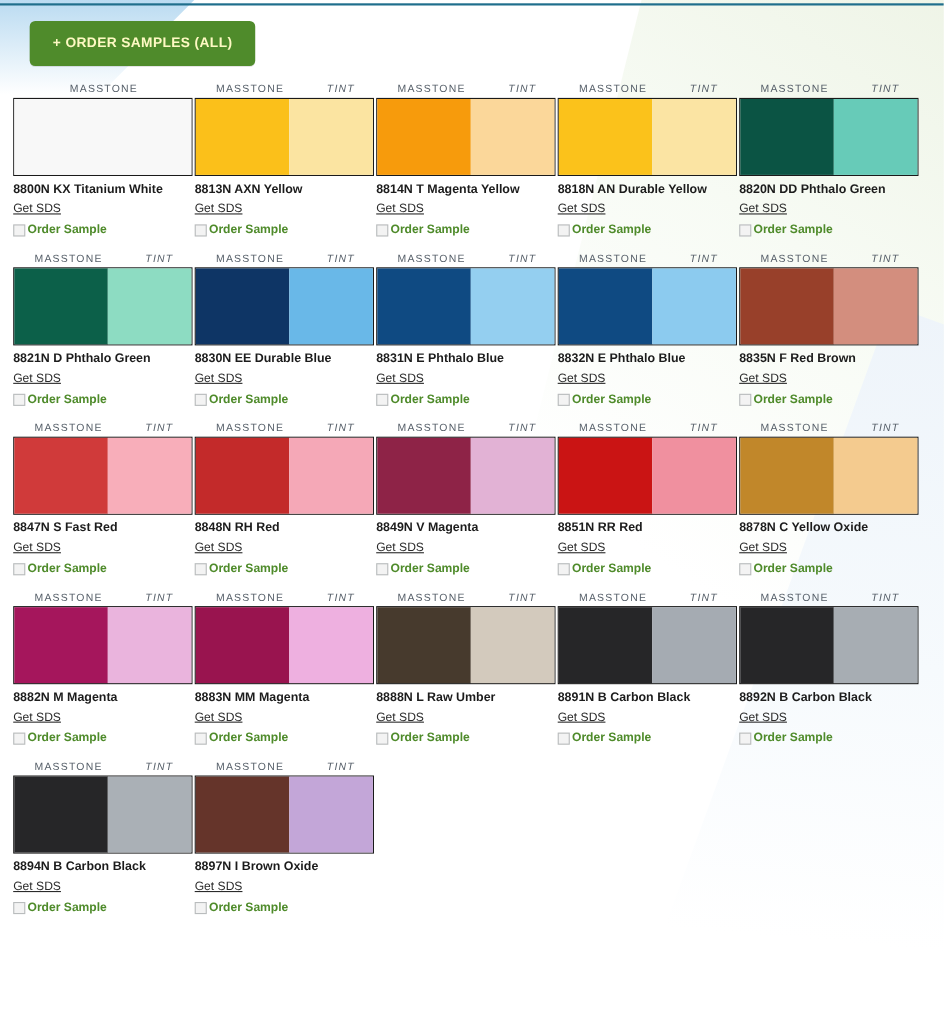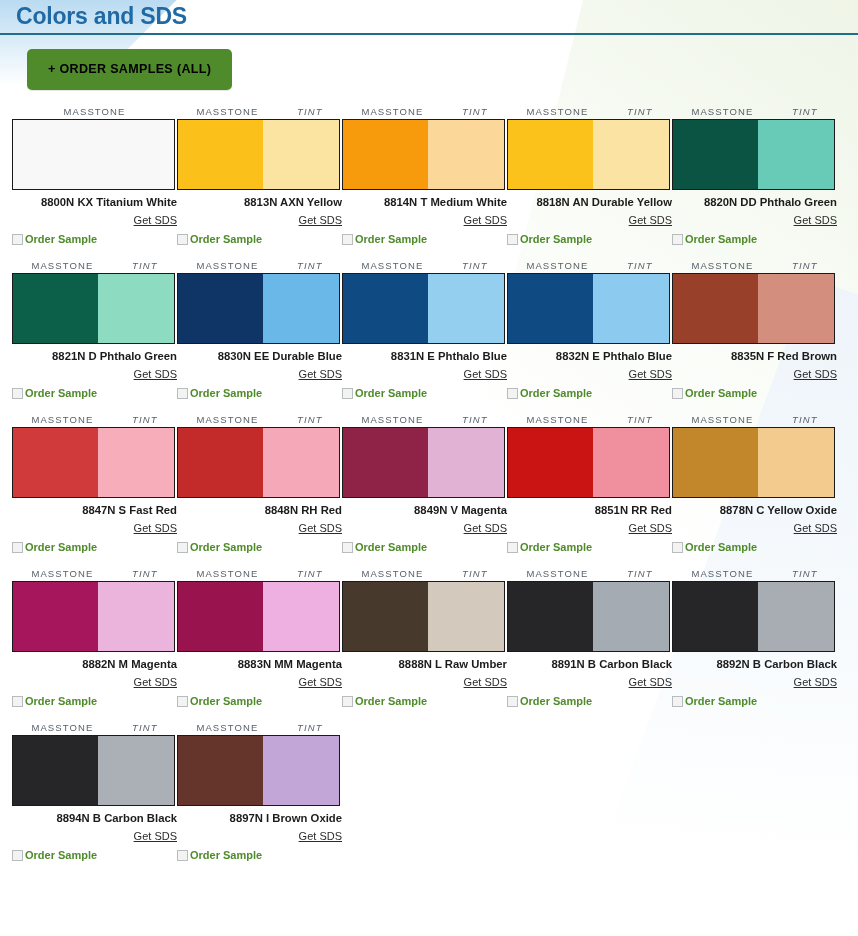--- a/index.html
+++ b/index.html
@@ -57,21 +57,21 @@
     height: 2px;
     background: #1f6e8c;
     margin: 3px 0 0 0;
   }
 
   #order-all-button {
     display: inline-block;
     margin: 14px 12px 0 27px;
     padding: 13px 21px 14px 21px;
     background: #4f8b2b;
-    color: #000000;
+    color: #fef9c3;
     font-size: 12.5px;
     font-weight: bold;
     letter-spacing: 0.35px;
     border: none;
     border-radius: 5px;
     cursor: pointer;
     font-family: "Liberation Sans", sans-serif;
     box-shadow: 0 1px 0 rgba(0,0,0,.10);
   }
 
@@ -81,21 +81,20 @@
     padding: 0 0 0 12px;
     display: grid;
     grid-template-columns: repeat(5, 165px);
     column-gap: 0px;
     row-gap: 0px;
   }
   .color-card {
     width: 165px;
     padding-bottom: 13px;
     box-sizing: border-box;
-    text-align: right;
   }
 
   .swatch-labels {
     display: flex;
     font-size: 9.5px;
     color: #57606a;
     letter-spacing: 1.1px;
     height: 14px;
     line-height: 14px;
     justify-content: space-around;
@@ -158,21 +157,20 @@
 <body>
 
 <div id="bg-deco">
   <div class="deco-topleft"></div>
   <div class="deco-right-a"></div>
   <div class="deco-right-b"></div>
 </div>
 
 <div id="page-wrap">
 
-  <h1 id="page-title">Colors and SDS</h1>
   <div id="title-rule"></div>
 
   <button id="order-all-button">+ ORDER SAMPLES (ALL)</button>
 
   <div id="color-grid">
       <div class="color-card"><div class="swatch-labels single">
           <span class="lbl-masstone">MASSTONE</span>
         </div><div class="swatch single">
           <div class="half-masstone" style="background: rgb(248, 248, 248);"></div>
         </div><div class="color-name">8800N KX Titanium White</div><a class="sds-link">Get SDS</a><div class="order-row">
@@ -188,21 +186,21 @@
         </div><div class="color-name">8813N AXN Yellow</div><a class="sds-link">Get SDS</a><div class="order-row">
           <span class="order-checkbox"></span>
           <span class="order-label">Order Sample</span>
         </div></div>
       <div class="color-card"><div class="swatch-labels">
           <span class="lbl-masstone">MASSTONE</span>
           <span class="lbl-tint">TINT</span>
         </div><div class="swatch">
           <div class="half-masstone" style="background: rgb(247, 155, 12);"></div>
           <div class="half-tint" style="background: rgb(251, 215, 154);"></div>
-        </div><div class="color-name">8814N T Medium White</div><a class="sds-link">Get SDS</a><div class="order-row">
+        </div><div class="color-name">8814N T Magenta Yellow</div><a class="sds-link">Get SDS</a><div class="order-row">
           <span class="order-checkbox"></span>
           <span class="order-label">Order Sample</span>
         </div></div>
       <div class="color-card"><div class="swatch-labels">
           <span class="lbl-masstone">MASSTONE</span>
           <span class="lbl-tint">TINT</span>
         </div><div class="swatch">
           <div class="half-masstone" style="background: rgb(251, 194, 27);"></div>
           <div class="half-tint" style="background: rgb(251, 228, 163);"></div>
         </div><div class="color-name">8818N AN Durable Yellow</div><a class="sds-link">Get SDS</a><div class="order-row">

